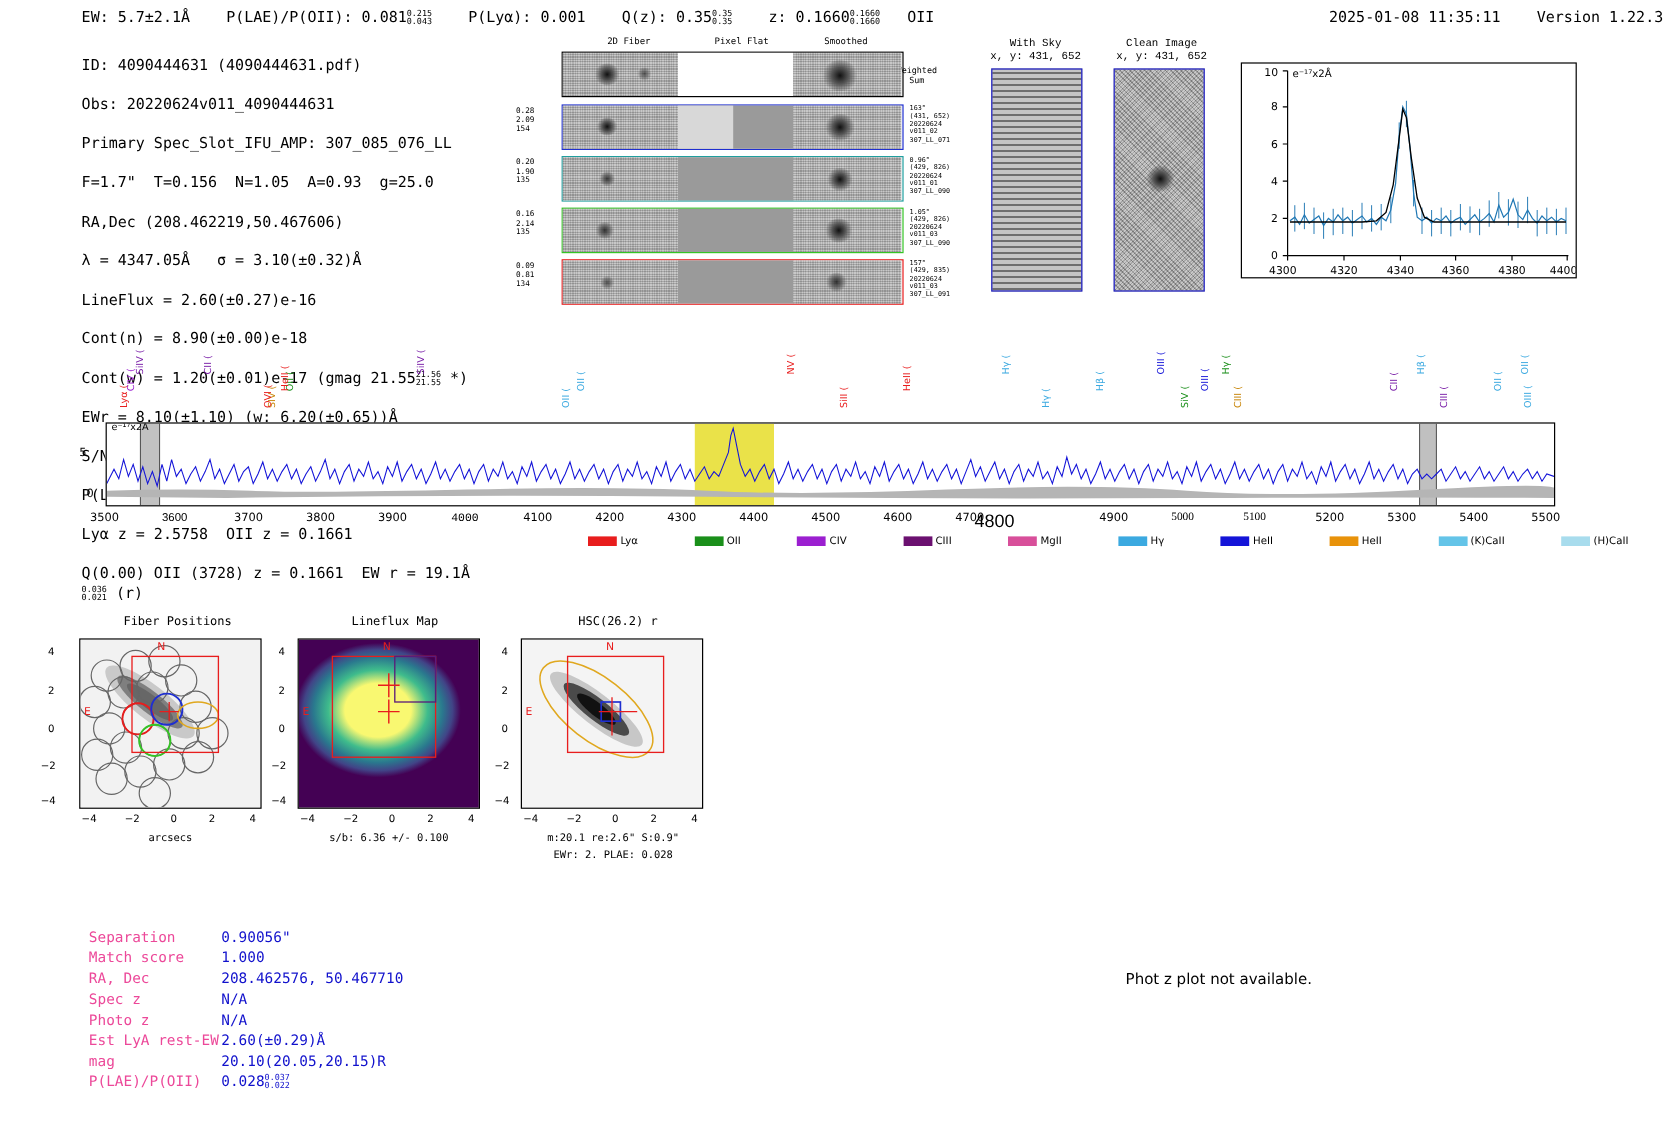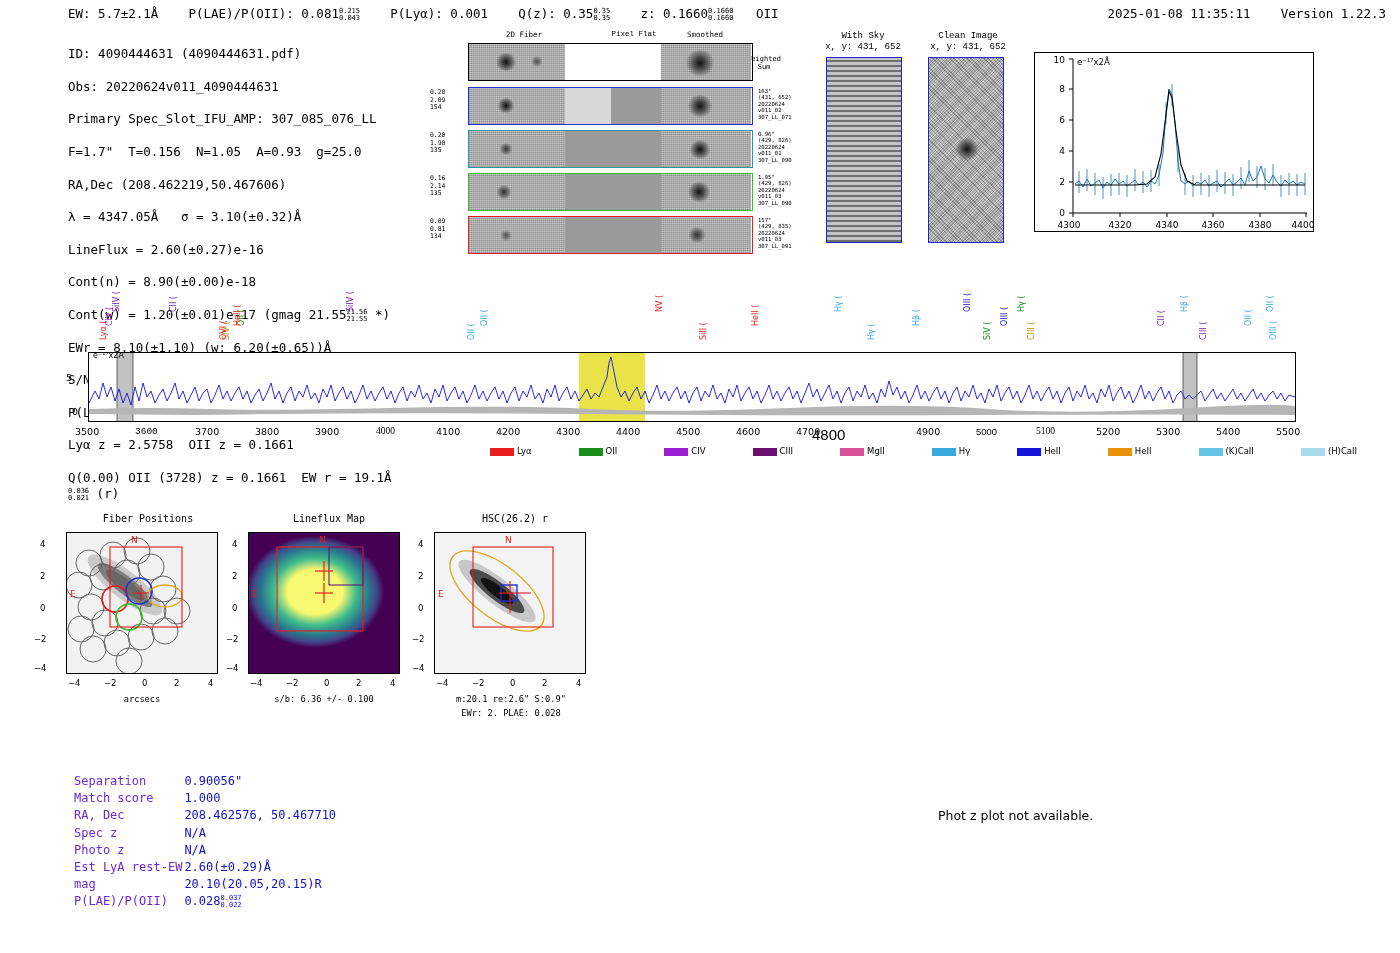--- a/index.html
+++ b/index.html
@@ -61,21 +61,21 @@
   
   .panel-title{position:absolute;font-size:10px;text-align:center;}
   .imgframe{position:absolute;box-sizing:border-box;border:1px solid #000;overflow:hidden;}
   .fibertex{background-color:#f0f0f0;}
   .lfmap{background:radial-gradient(ellipse 46% 40% at 44% 42%, #f9f871 0%, #f9f871 40%, #3fbc8c 60%, #2a788e 78%, #414487 90%, #440154 100%);}
   .capt{position:absolute;font-size:8.7px;text-align:center;}
 
   
   #matchtable{top:772px;left:72px;font-size:12px;line-height:15.2px;}
   #matchtable td{padding:0;font-size:12px;line-height:15.2px;vertical-align:top;font-family:"DejaVu Sans Mono",monospace;}
-  .mt-key{white-space:pre;color:#6d28d9;padding-right:14px;}
+  .mt-key{white-space:pre;color:#ec4899;padding-right:14px;}
   .mt-val{color:#1111cc;white-space:pre;}
   #photoznote{top:808px;left:938px;font-size:12.5px;font-family:"DejaVu Sans",sans-serif;}
 </style>
 </head>
 <body>
 
 <div class="abs" id="toprow">
   <span>EW: 5.7±2.1Å</span>
   <span>&nbsp;&nbsp;</span>
   <span>P(LAE)/P(OII): 0.081</span><span class="sup-sub"><span>0.215</span><span>0.043</span></span>
@@ -107,21 +107,21 @@
 <div><span>Cont(w) = 1.20(±0.01)e-17 (gmag 21.55</span><span class="sup-sub"><span>21.56</span><span>21.55</span></span><span> *)</span></div>
 <div>EWr = 8.10(±1.10) (w: 6.20(±0.65))Å</div>
 <div>S/N = 13.0(±1.4)   χ² = 1.1(±0.0)</div>
 <div><span>P(LAE)/P(OII): 0.181</span><span class="sup-sub"><span>0.231</span><span>0.15</span></span></div>
 <div>Lyα z = 2.5758  OII z = 0.1661</div>
 <div>Q(0.00) OII (3728) z = 0.1661  EW r = 19.1Å</div>
 </div>
 
 <div class="abs" id="specpanel">
   <div class="spec-label" style="left:22px;top:0;width:80px;">2D Fiber</div>
-  <div class="spec-label" style="left:132px;top:0;width:80px;font-family:Liberation Mono, monospace;">Pixel Flat</div>
+  <div class="spec-label" style="left:116px;top:0;width:80px;">Pixel Flat</div>
   <div class="spec-label" style="left:203px;top:0;width:80px;">Smoothed</div>
   <div class="spec-label" style="left:284px;top:25px;width:36px;font-size:7px;white-space:pre;line-height:8px;">Weighted
 Sum</div>
 
   <div class="rowbox" style="left:6px;top:13px;width:285px;height:38px;">
     <div class="spec-cell noise" style="left:0;top:0;width:96px;height:100%;">
       <div class="blob" style="left:26px;top:9px;width:22px;height:18px;"></div>
       <div class="blob" style="left:62px;top:12px;width:12px;height:11px;opacity:.6;"></div>
     </div>
     <div class="spec-cell flat-white" style="left:96px;top:0;width:96px;height:100%;"></div>
@@ -307,35 +307,35 @@
     <path fill="none" stroke="#1414d8" stroke-width="0.9" d="M0,50 L6,38 L10,46 L14,30 L18,44 L22,34 L26,48 L30,36 L34,50 L38,40 L42,52 L46,34 L50,48 L54,30 L58,44 L62,38 L66,50 L70,42 L74,36 L78,48 L82,40 L86,30 L90,46 L94,38 L98,50 L102,42 L106,34 L110,48 L114,40 L118,36 L122,50 L126,42 L130,32 L134,46 L138,38 L142,48 L146,40 L150,34 L154,46 L158,38 L162,50 L166,42 L170,36 L174,48 L178,40 L182,30 L186,46 L190,38 L194,50 L198,40 L202,34 L206,48 L210,38 L214,44 L218,32 L222,46 L226,40 L230,50 L234,36 L238,44 L242,32 L246,48 L250,40 L254,34 L258,46 L262,38 L266,50 L270,42 L274,32 L278,46 L282,38 L286,48 L290,40 L294,34 L298,46 L302,38 L306,50 L310,40 L314,34 L318,48 L322,38 L326,44 L330,32 L334,46 L338,40 L342,50 L346,36 L350,44 L354,32 L358,48 L362,40 L366,34 L370,46 L374,38 L378,50 L382,42 L386,32 L390,46 L394,38 L398,48 L402,40 L406,34 L410,46 L414,38 L418,50 L422,40 L426,34 L430,48 L434,38 L438,44 L442,32 L446,46 L450,40 L454,50 L458,36 L462,44 L466,32 L470,48 L474,40 L478,34 L482,46 L486,38 L490,48 L494,42 L498,36 L502,46 L506,40 L510,44 L514,34 L518,24 L520,10 L522,4 L524,14 L528,34 L532,44 L536,38 L540,48 L544,40 L548,34 L552,46 L556,38 L560,50 L564,42 L568,32 L572,46 L576,38 L580,48 L584,40 L588,34 L592,46 L596,38 L600,50 L604,40 L608,34 L612,48 L616,38 L620,44 L624,32 L628,46 L632,40 L636,50 L640,36 L644,44 L648,32 L652,48 L656,40 L660,34 L664,46 L668,38 L672,50 L676,42 L680,32 L684,46 L688,38 L692,48 L696,40 L700,34 L704,46 L708,38 L712,50 L716,40 L720,30 L724,44 L728,36 L732,48 L736,40 L740,32 L744,46 L748,38 L752,50 L756,40 L760,34 L764,48 L768,38 L772,44 L776,32 L780,46 L784,40 L788,50 L792,36 L796,44 L800,28 L804,42 L808,34 L812,46 L816,38 L820,50 L824,42 L828,32 L832,46 L836,38 L840,48 L844,40 L848,34 L852,46 L856,38 L860,50 L864,40 L868,34 L872,48 L876,38 L880,44 L884,32 L888,46 L892,40 L896,50 L900,36 L904,44 L908,32 L912,48 L916,40 L920,34 L924,46 L928,38 L932,50 L936,42 L940,32 L944,46 L948,38 L952,48 L956,40 L960,34 L964,46 L968,38 L972,50 L976,40 L980,34 L984,48 L988,38 L992,44 L996,32 L1000,46 L1004,40 L1008,50 L1012,36 L1016,44 L1020,32 L1024,48 L1028,40 L1032,34 L1036,46 L1040,38 L1044,50 L1048,42 L1052,32 L1056,46 L1060,38 L1064,48 L1068,40 L1072,34 L1076,46 L1080,38 L1084,50 L1088,42 L1092,38 L1096,46 L1100,42 L1104,46 L1108,42 L1112,38 L1116,48 L1120,42 L1124,36 L1128,46 L1132,40 L1136,48 L1140,42 L1144,36 L1148,46 L1152,40 L1156,48 L1160,42 L1164,36 L1168,46 L1172,40 L1176,48 L1180,42 L1184,38 L1188,46 L1192,40 L1196,48 L1200,42 L1206,44"></path>
   </svg>
   <div class="abs" style="left:4px;top:-2px;font-size:8px;font-family:'DejaVu Sans',sans-serif;">e⁻¹⁷x2Å</div>
 </div>
 
 <div class="abs" style="left:66px;top:372px;font-size:9.5px;font-family:'DejaVu Sans',sans-serif;">5</div>
 <div class="abs" style="left:72px;top:406px;font-size:9.5px;font-family:'DejaVu Sans',sans-serif;">0</div>
 
 <div class="abs" id="xticks" style="left:88px;top:426px;width:1208px;height:14px;">
   <div class="abs" style="left:-13px;font-size:9.5px;font-family:'DejaVu Sans',sans-serif;">3500</div>
-  <div class="abs" style="left:47px;font-size:9.5px;font-family:Liberation Mono, monospace;">3600</div>
+  <div class="abs" style="left:47px;font-size:9.5px;font-family:Liberation Sans, sans-serif;">3600</div>
   <div class="abs" style="left:107px;font-size:9.5px;font-family:'DejaVu Sans',sans-serif;">3700</div>
   <div class="abs" style="left:167px;font-size:9.5px;font-family:'DejaVu Sans',sans-serif;">3800</div>
   <div class="abs" style="left:227px;font-size:9.5px;font-family:'DejaVu Sans',sans-serif;">3900</div>
-  <div class="abs" style="left:288px;font-size:9.5px;font-family:Liberation Serif, serif;">4000</div>
+  <div class="abs" style="left:288px;font-size:9.5px;font-family:Liberation Mono, monospace;">4000</div>
   <div class="abs" style="left:348px;font-size:9.5px;font-family:'DejaVu Sans',sans-serif;">4100</div>
   <div class="abs" style="left:408px;font-size:9.5px;font-family:'DejaVu Sans',sans-serif;">4200</div>
   <div class="abs" style="left:468px;font-size:9.5px;font-family:'DejaVu Sans',sans-serif;">4300</div>
   <div class="abs" style="left:528px;font-size:9.5px;font-family:'DejaVu Sans',sans-serif;">4400</div>
   <div class="abs" style="left:588px;font-size:9.5px;font-family:'DejaVu Sans',sans-serif;">4500</div>
   <div class="abs" style="left:648px;font-size:9.5px;font-family:'DejaVu Sans',sans-serif;">4600</div>
   <div class="abs" style="left:708px;font-size:9.5px;font-family:'DejaVu Sans',sans-serif;">4700</div>
   <div class="abs" style="left:724px;font-size:15px;font-family:Liberation Sans, sans-serif;">4800</div>
   <div class="abs" style="left:828px;font-size:9.5px;font-family:'DejaVu Sans',sans-serif;">4900</div>
-  <div class="abs" style="left:888px;font-size:9.5px;font-family:Liberation Sans, sans-serif;">5000</div>
+  <div class="abs" style="left:888px;font-size:9.5px;font-family:Liberation Serif, serif;">5000</div>
   <div class="abs" style="left:948px;font-size:9.5px;font-family:Liberation Serif, serif;">5100</div>
   <div class="abs" style="left:1008px;font-size:9.5px;font-family:'DejaVu Sans',sans-serif;">5200</div>
   <div class="abs" style="left:1068px;font-size:9.5px;font-family:'DejaVu Sans',sans-serif;">5300</div>
   <div class="abs" style="left:1128px;font-size:9.5px;font-family:'DejaVu Sans',sans-serif;">5400</div>
   <div class="abs" style="left:1188px;font-size:9.5px;font-family:'DejaVu Sans',sans-serif;">5500</div>
 </div>
 
 <div class="abs" id="linelabels" style="left:0;top:270px;width:1400px;height:80px;">
     <div class="linelabel" style="left: 108px; bottom: 10px; color: rgb(232, 29, 29); transform: rotate(-90deg); font-family: &quot;DejaVu Sans&quot;, sans-serif;">Lyα (</div>
     <div class="linelabel" style="left: 114px; bottom: 24px; color: rgb(155, 31, 208); transform: rotate(-90deg); font-family: &quot;DejaVu Sans&quot;, sans-serif;">CIV (</div>

